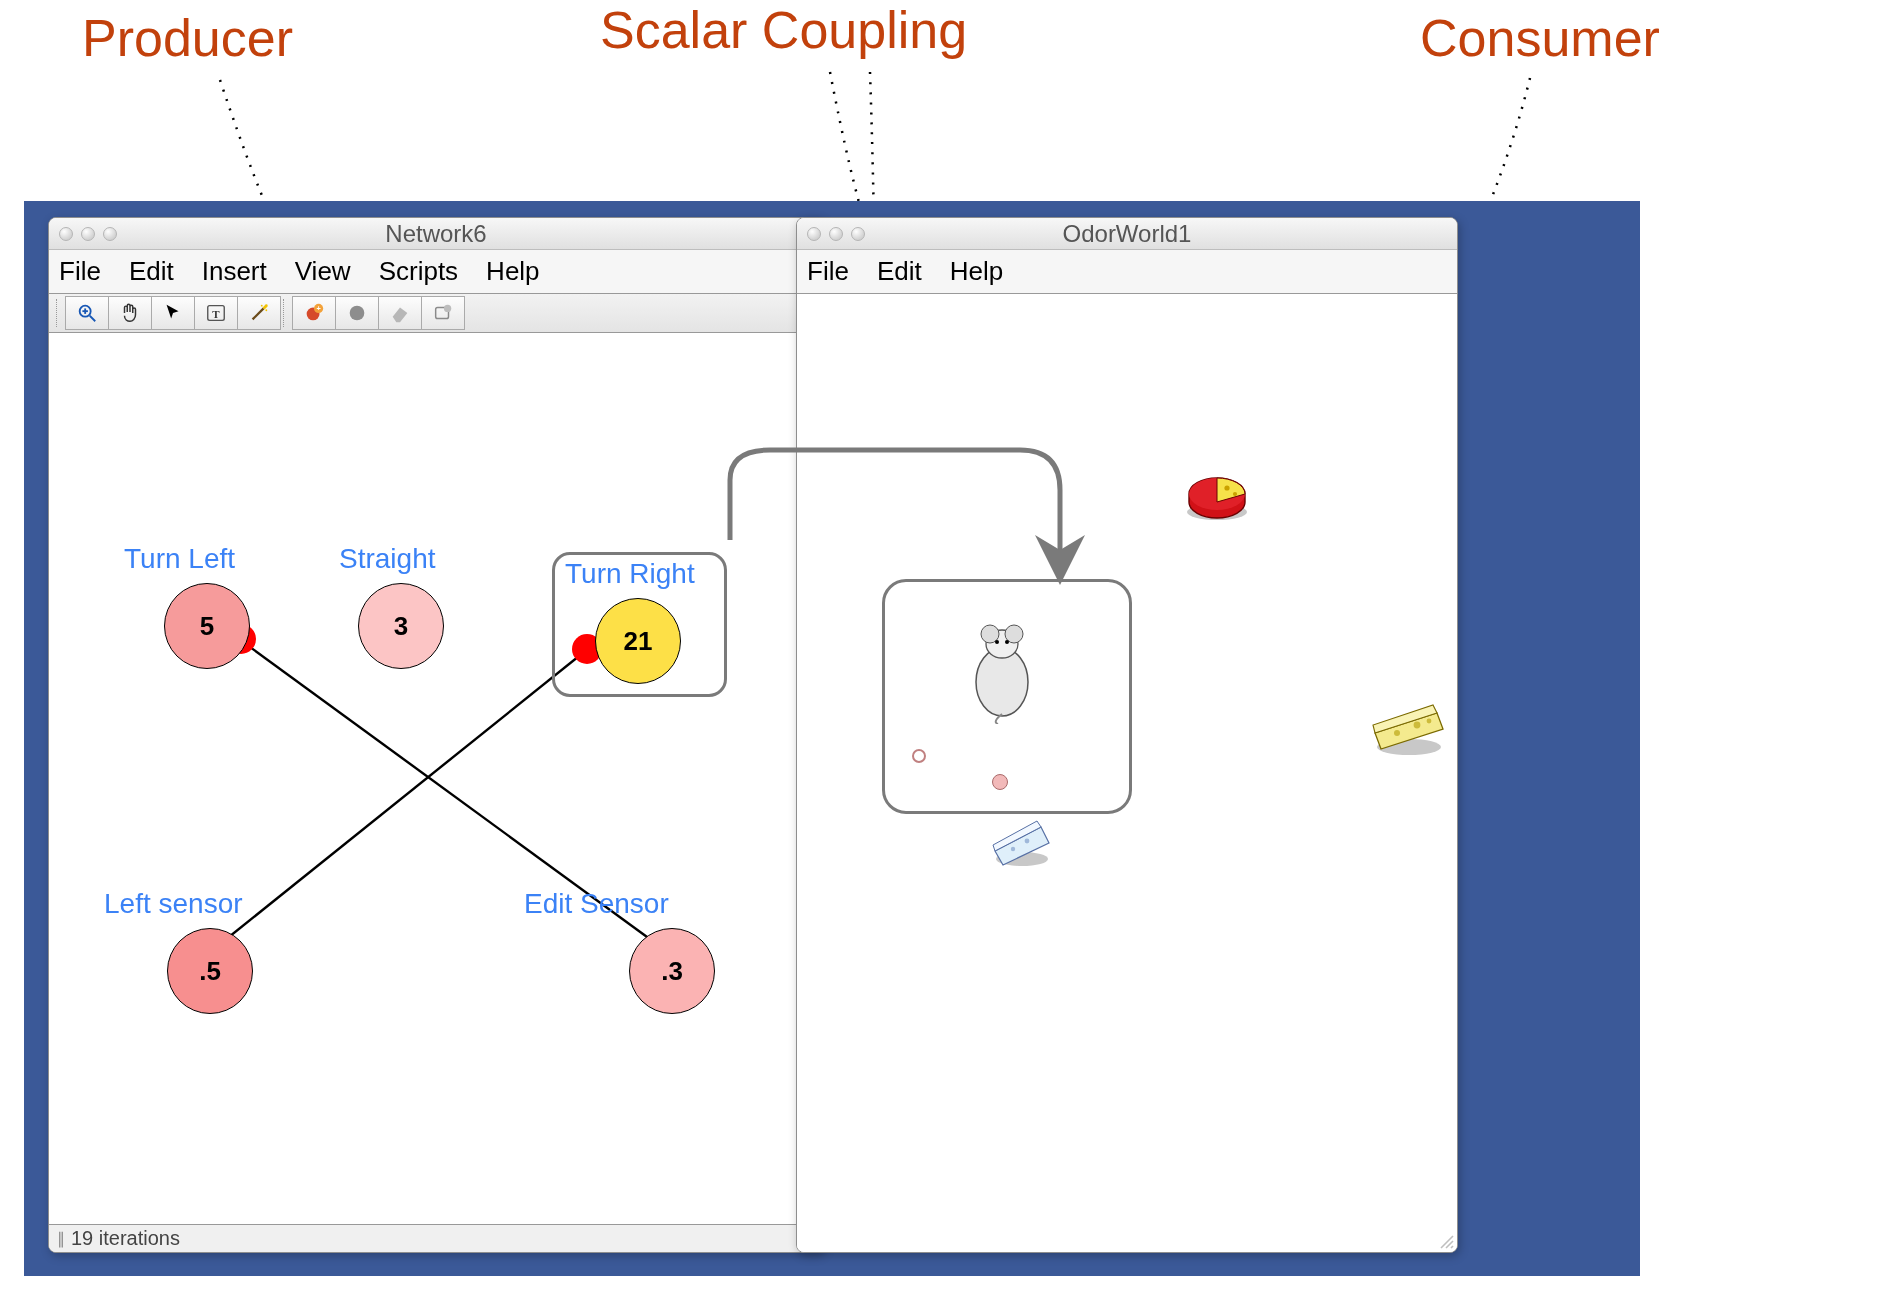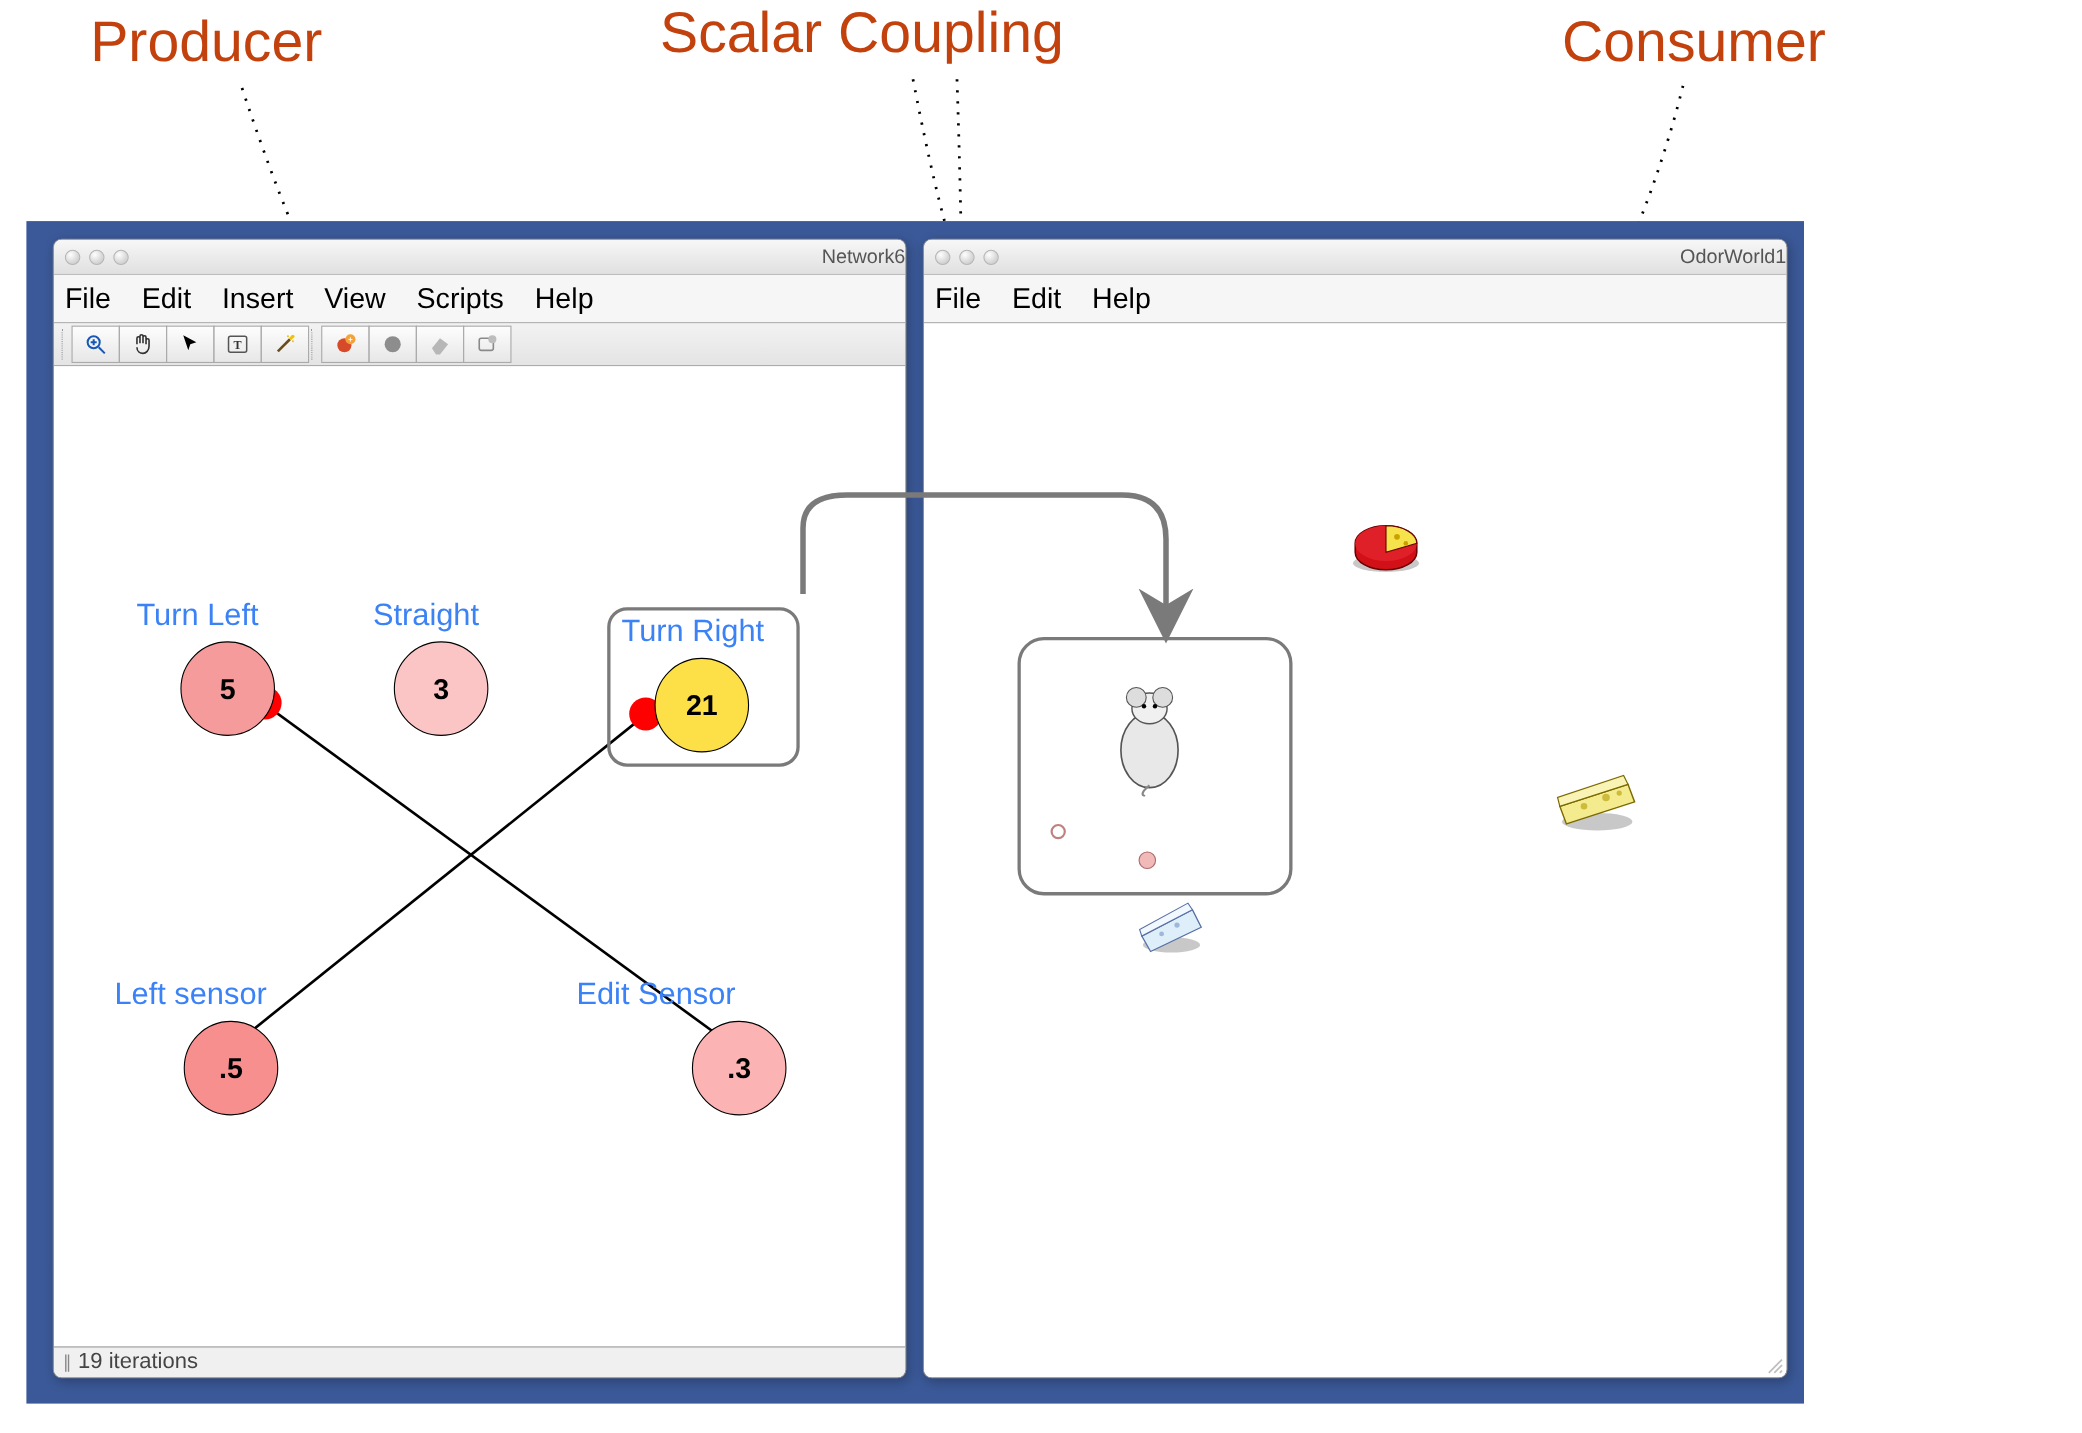--- a/index.html
+++ b/index.html
@@ -45,22 +45,22 @@
     align-items: center;
   }
   .traffic-dot {
     width: 14px; height: 14px; border-radius: 50%;
     border: 1px solid #b5b5b5;
     background: radial-gradient(circle at 35% 30%, #fefefe, #d8d8d8 60%, #c4c4c4);
   }
   .win-title {
     position: absolute;
     left: 0; right: 0;
-    text-align: right;
-    font-size: 18px;
+    text-align: center;
+    font-size: 24px;
     color: #555;
     pointer-events: none;
   }
   .menubar {
     display: flex;
     gap: 28px;
     padding: 6px 10px;
     font-size: 26px;
     border-bottom: 1px solid #999;
     background: #f6f6f6;
@@ -276,21 +276,21 @@
       <span>.3</span>
     </div>
   </div>
 
   <div class="statusbar">
     <span style="font-size:16px; color:#888; margin-right:6px;">∥</span>
     <span>19 iterations</span>
   </div>
 </div>
 
-<div class="window" style="left:839px; top:217px; width:786px; height:1036px;">
+<div class="window" style="left:796px; top:217px; width:662px; height:1036px;">
   <div class="titlebar">
     <div class="traffic">
       <div class="traffic-dot"></div>
       <div class="traffic-dot"></div>
       <div class="traffic-dot"></div>
     </div>
     <div class="win-title">OdorWorld1</div>
   </div>
   <div class="menubar">
     <span class="menu-item">File</span>

